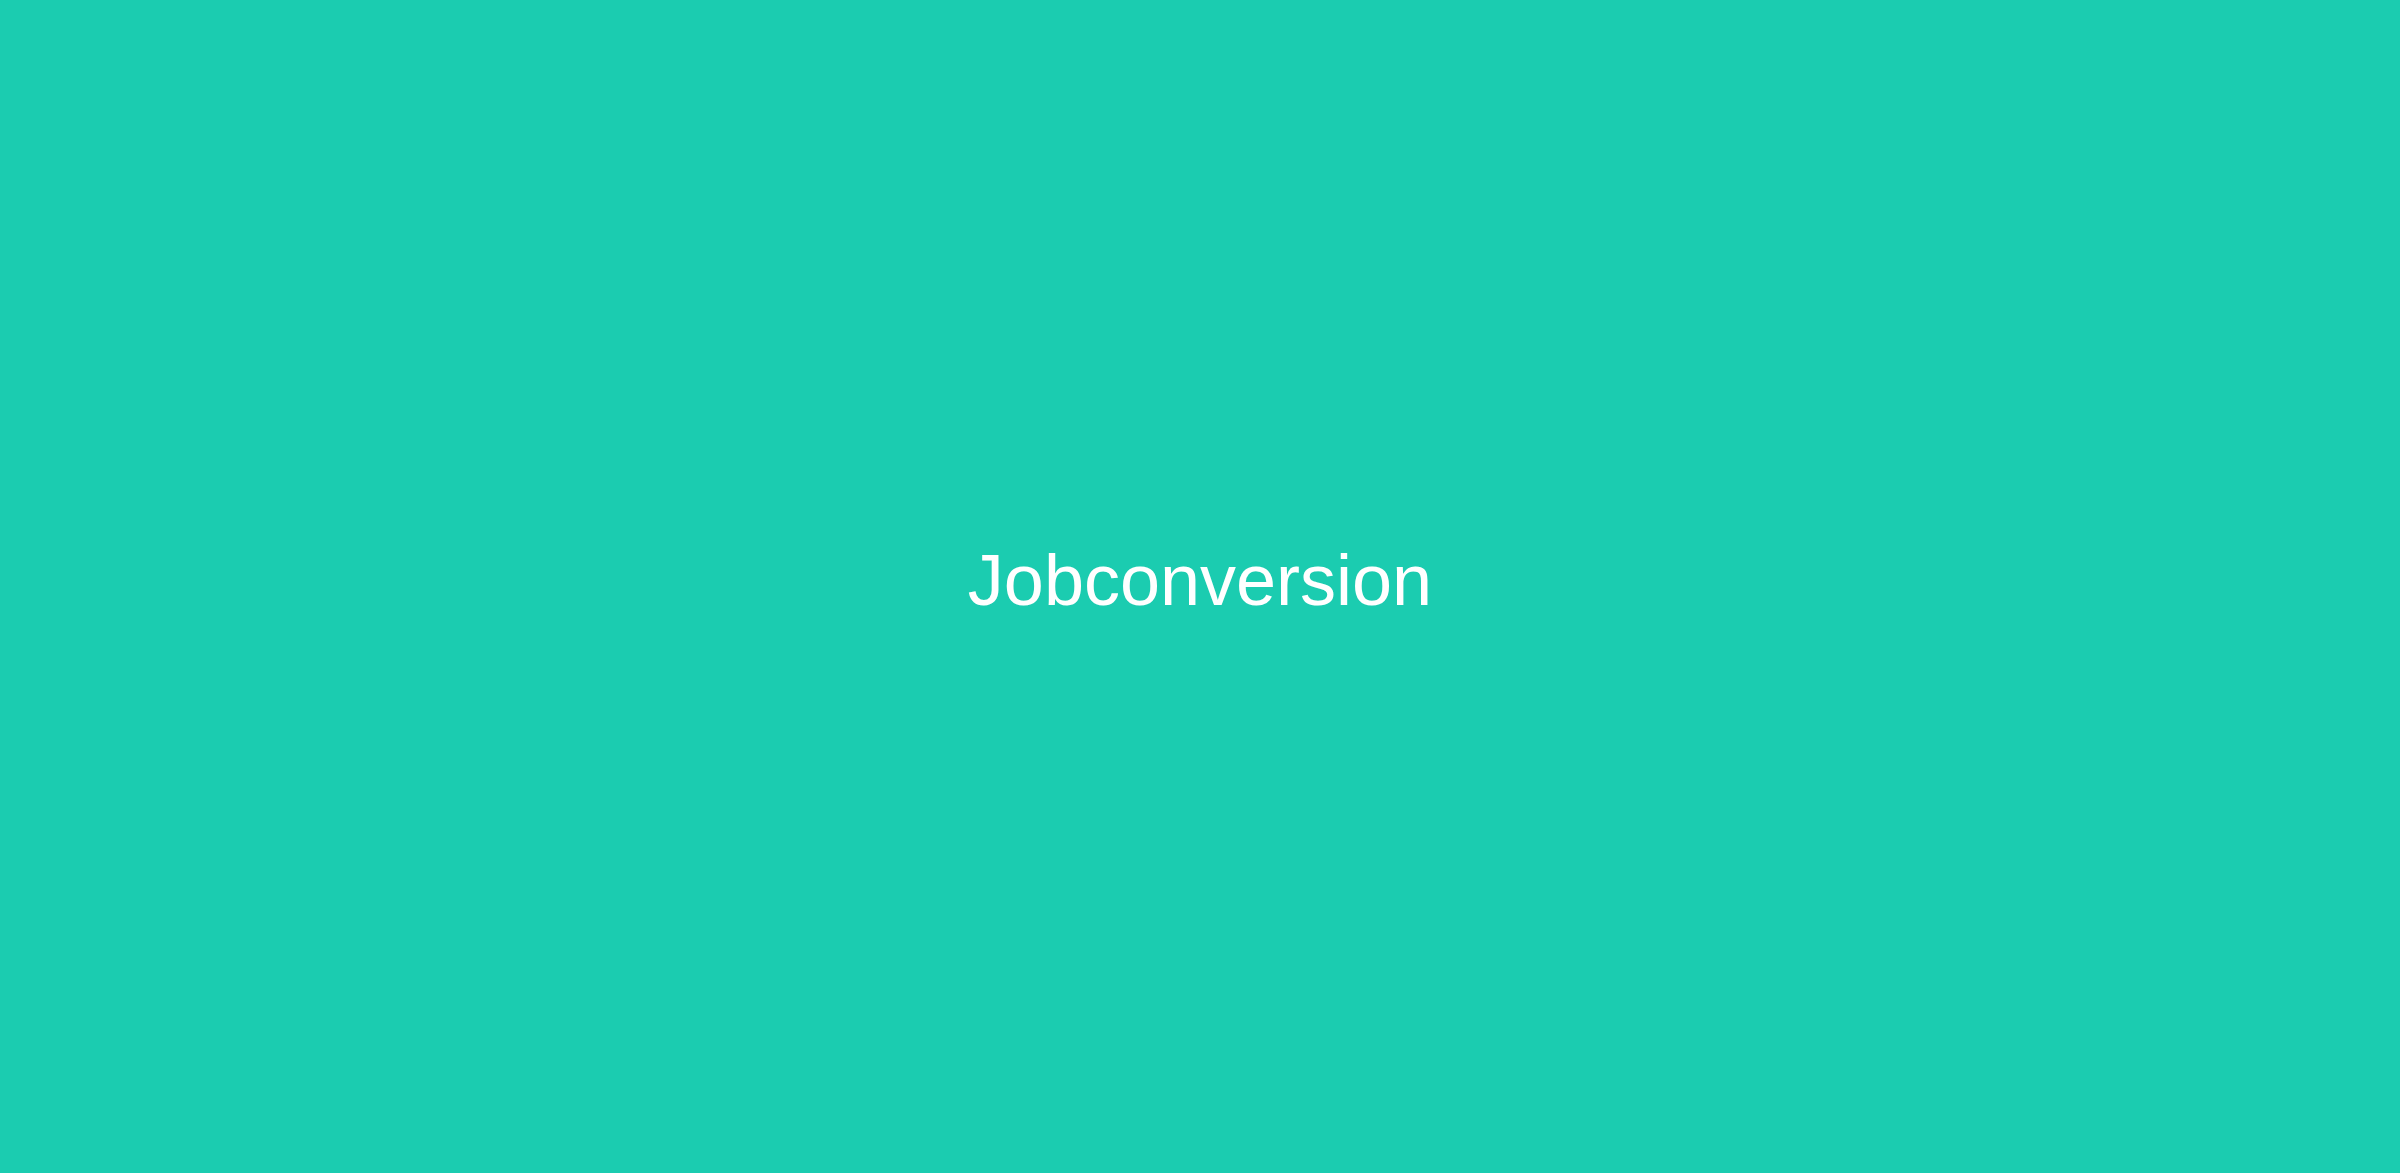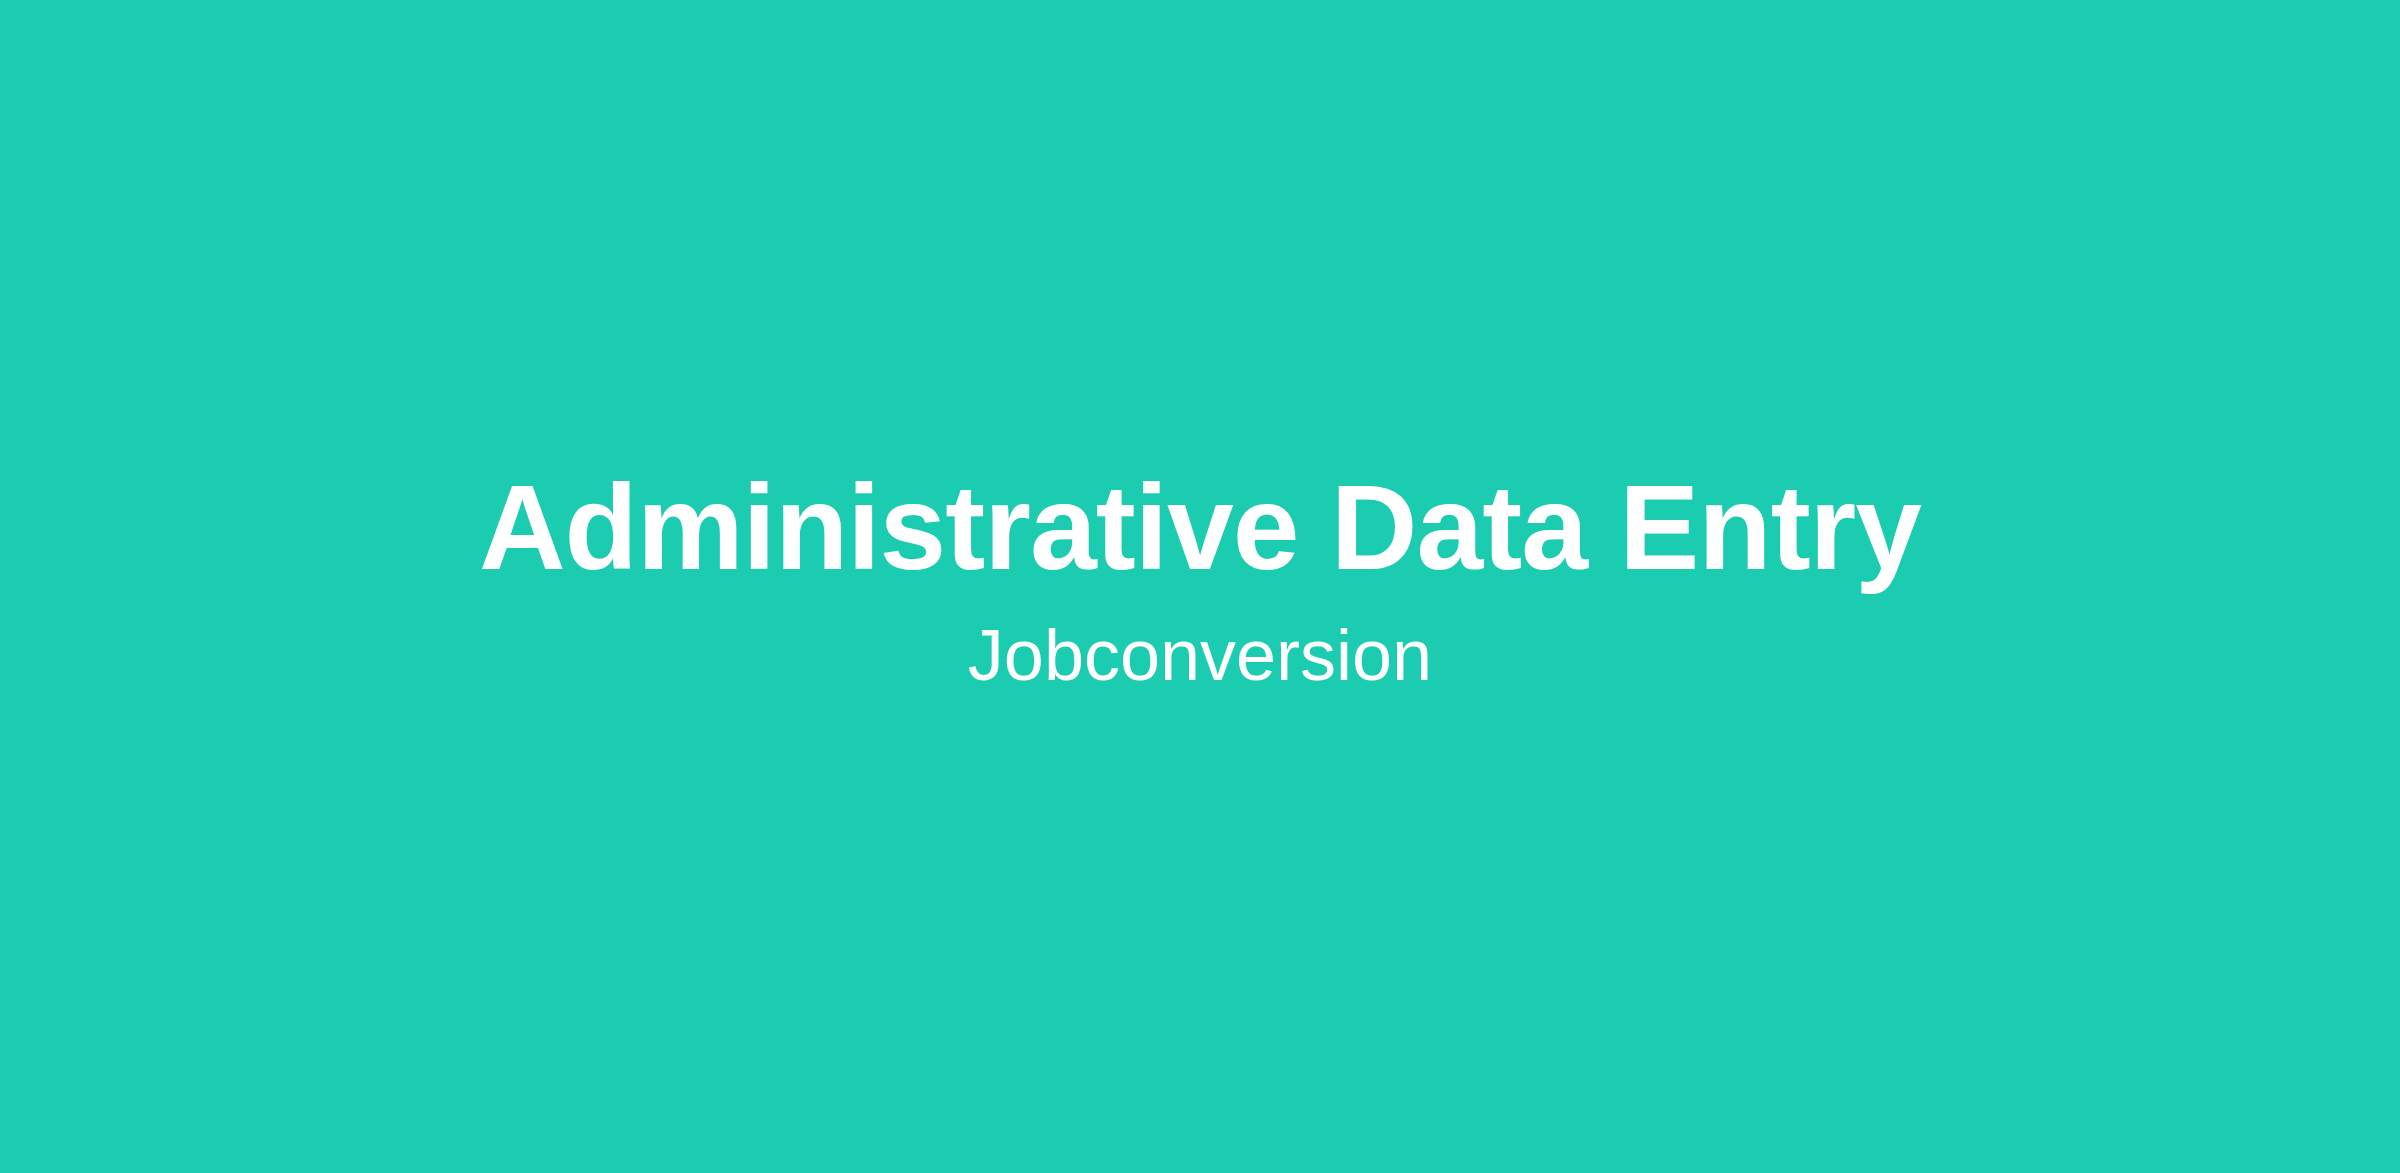--- a/index.html
+++ b/index.html
@@ -64,19 +64,18 @@
     white-space: nowrap;
   }
 </style>
 </head>
 <body>
 
 <div class="card">
   <div class="card-inner">
 
     <h1 class="job-title">
-      <span class="title-line">Administrative Data Entry</span>
     </h1>
 
     <p class="job-subtitle">Jobconversion</p>
 
   </div>
 </div>
 
 </body></html>

